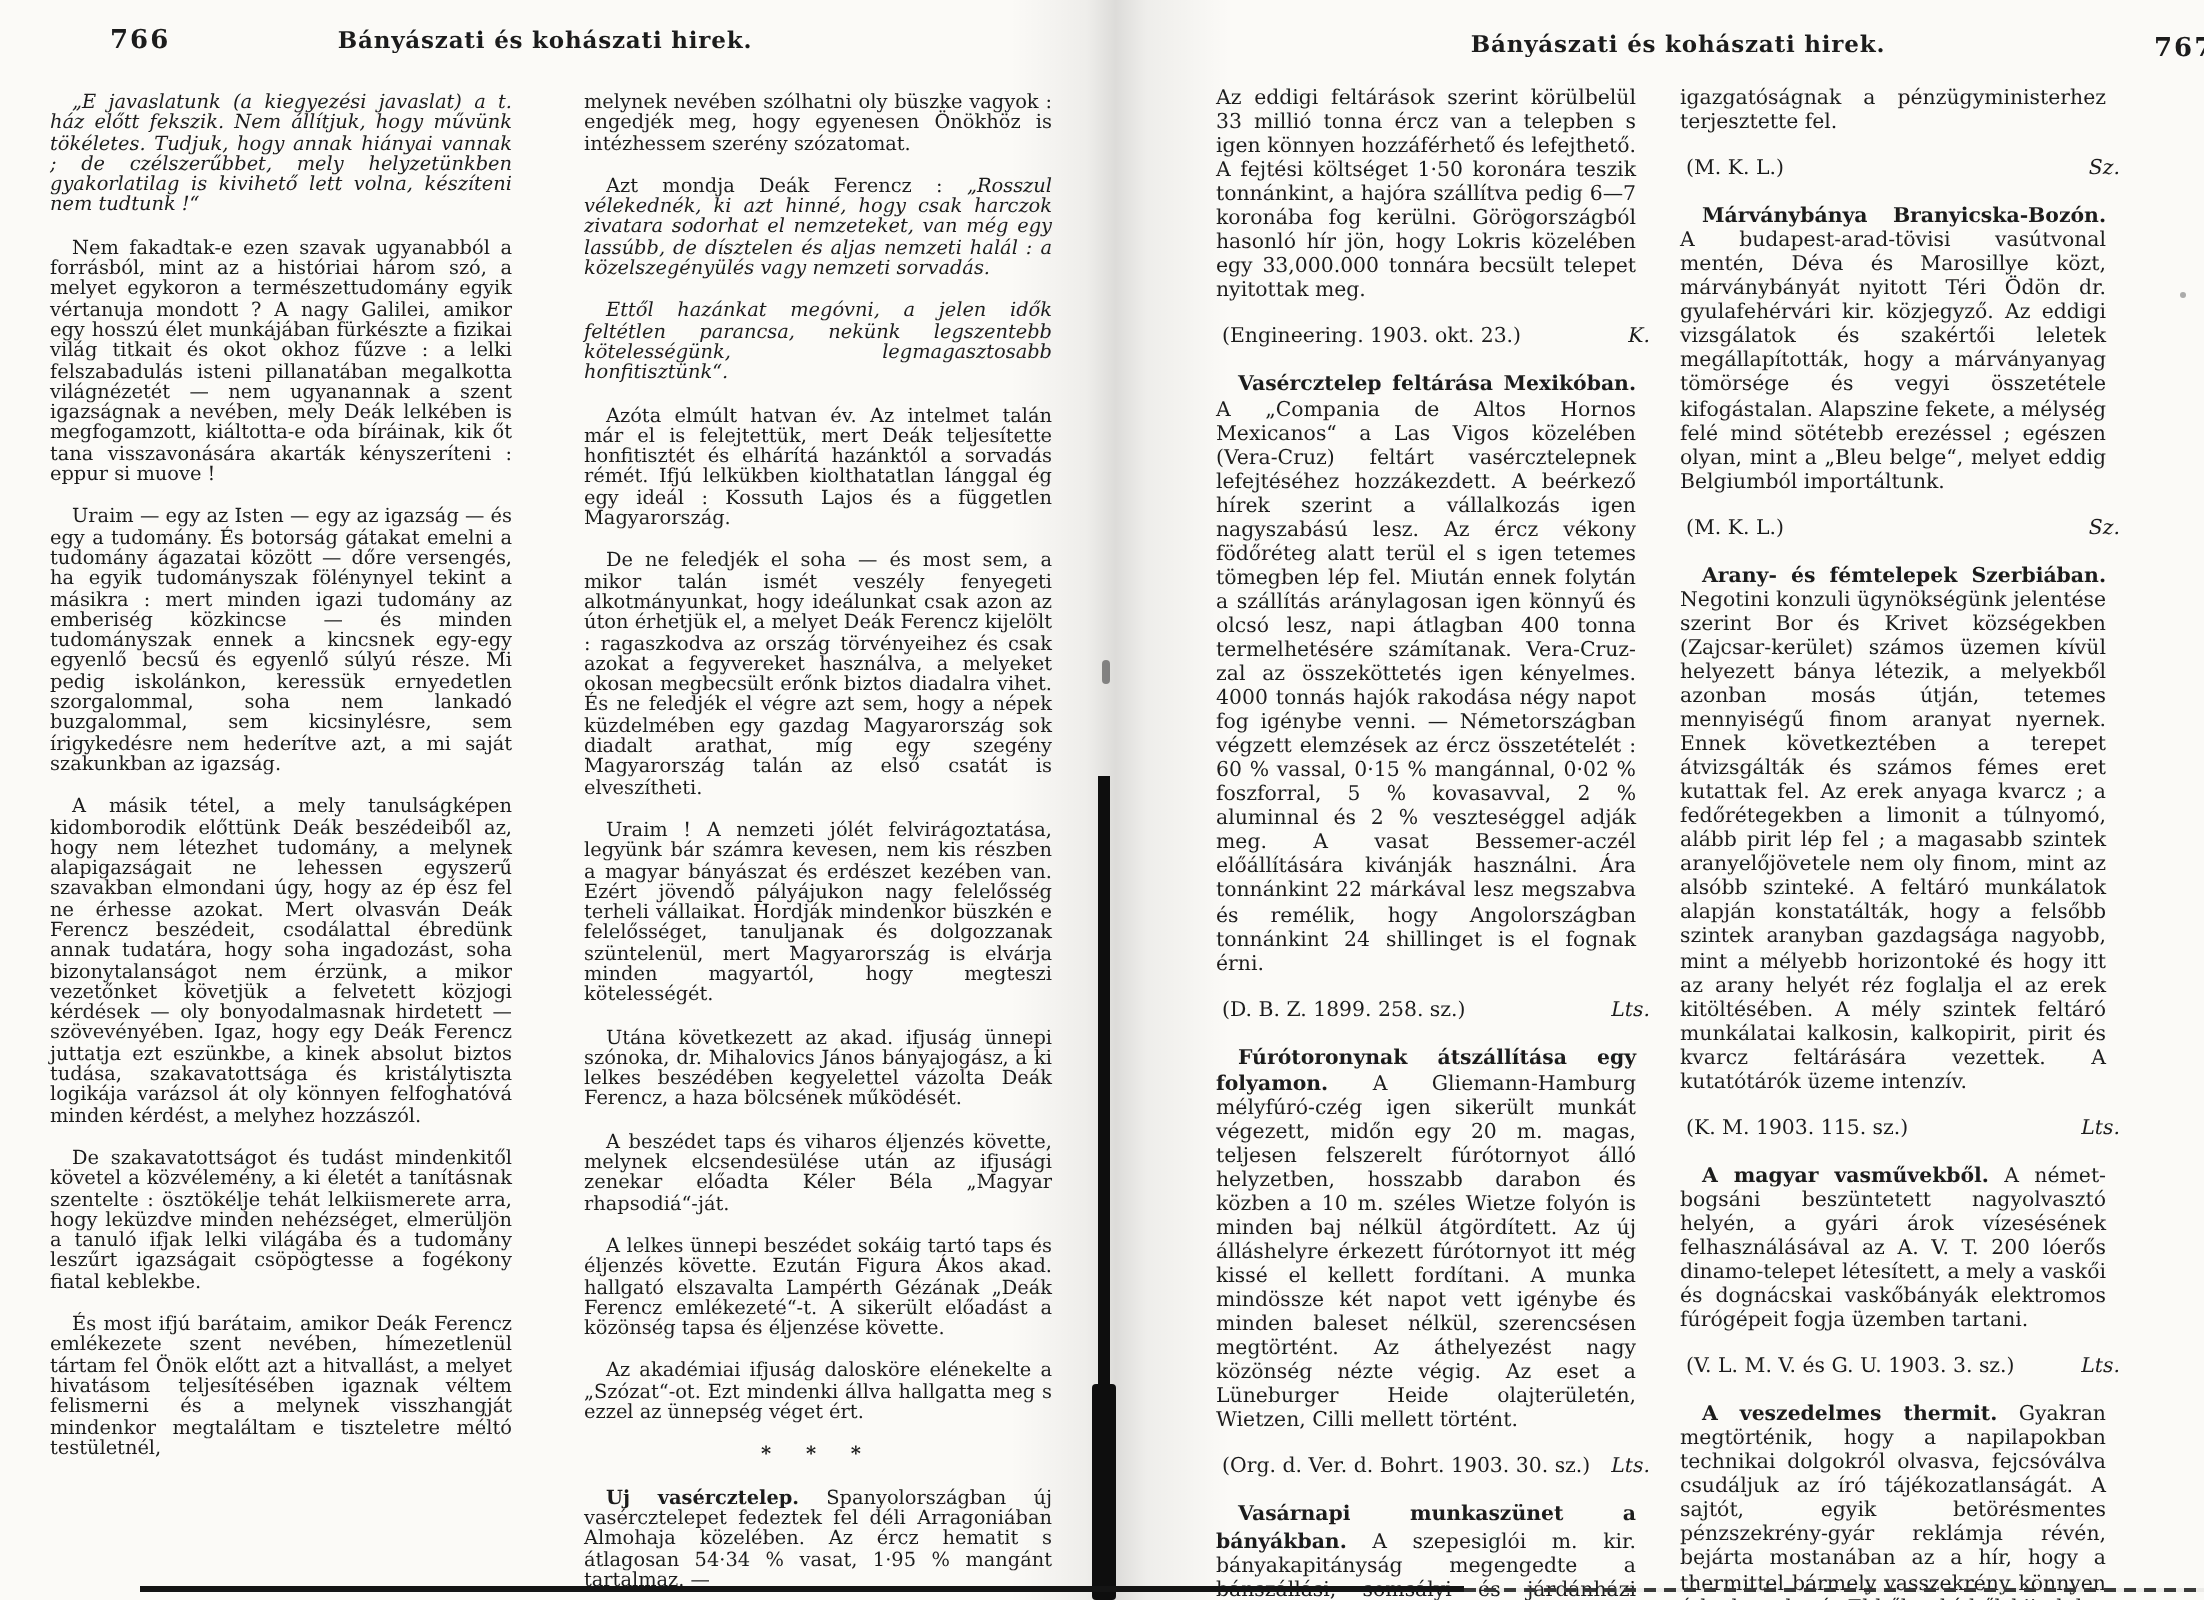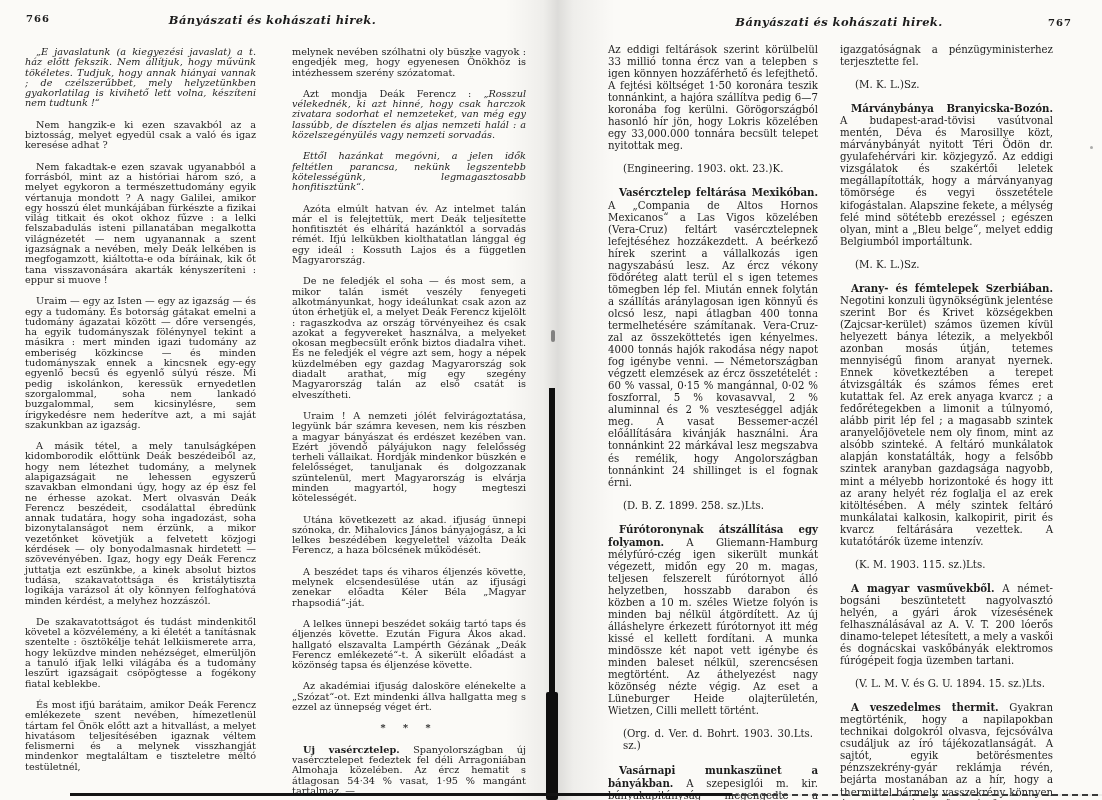--- a/index.html
+++ b/index.html
@@ -6,37 +6,37 @@
   body{
     width:1102px;height:800px;position:relative;overflow:hidden;
     background:#fbfaf7;
     font-family:"DejaVu Serif","Liberation Serif",serif;
     color:#1c1c1c;
   }
   .gutter-shadow{
     position:absolute;left:505px;top:0;width:110px;height:800px;
     background:linear-gradient(90deg,rgba(0,0,0,0) 0%,rgba(0,0,0,.05) 35%,rgba(0,0,0,.12) 48%,rgba(0,0,0,.05) 62%,rgba(0,0,0,0) 100%);
   }
-  .hdr{position:absolute;font-weight:bold;font-style:italic;font-size:11.5px;letter-spacing:.4px;white-space:nowrap;}
-  .pgnum{position:absolute;font-size:10px;font-weight:bold;font-style:normal;letter-spacing:1px;}
+  .hdr{position:absolute;font-weight:bold;font-size:11.5px;letter-spacing:.4px;white-space:nowrap;}
+  .pgnum{position:absolute;font-size:13px;font-weight:bold;font-style:normal;letter-spacing:1px;margin-left:29px;}
   .hdr-l{left:0;top:13px;width:545px;text-align:center;}
   .hdr-r{left:598px;top:15px;width:482px;text-align:center;}
   .col{position:absolute;text-align:justify;}
   .c1l,.c2l{font-size:9.7px;line-height:10.3px;}
   .c1l{left:14px;top:36px;width:253px;}
   .c2l{left:281px;top:36px;width:256px;}
   .c1r,.c2r{font-size:10.2px;line-height:12.05px;}
   .c1r{left:597px;top:33px;width:232px;}
   .c2r{left:829px;top:33px;width:235px;}
   .para{margin:11px;text-indent:11px;}
   .ni{text-indent:0;}
   .it{font-style:italic;}
   .lead{font-weight:bold;}
-  .cite{margin:3px 12px;display:flex;text-indent:0;padding-left:14px;}
-  .cite .sig{padding-right:4px;}
+  .cite{margin:3px 0;display:flex;justify-content:space-between;text-indent:0;padding-left:14px;}
+  .cite .sig{font-style:italic;padding-right:4px;}
   .sep{text-align:center;text-indent:0;margin:3px 0;letter-spacing:7px;font-weight:bold;}
   .small{font-size:8.8px;line-height:10px;margin-top:6px;font-style:italic;}
   .bind-line{position:absolute;left:549px;top:388px;width:6px;height:412px;background:#0e0e0e;}
   .bind-line2{position:absolute;left:546px;top:692px;width:12px;height:108px;background:#0e0e0e;border-radius:2px;}
   .bind-speck{position:absolute;left:551px;top:330px;width:4px;height:12px;background:#333;opacity:.55;border-radius:2px;}
   .edge-line{position:absolute;left:70px;top:793px;width:662px;height:3px;background:#141414;}
   .edge-line2{position:absolute;left:732px;top:794px;width:370px;height:2px;
     background:repeating-linear-gradient(90deg,#3a3a3a 0 6px,rgba(0,0,0,.06) 6px 10px);}
   .speck{position:absolute;width:3px;height:3px;background:#777;border-radius:50%;opacity:.6;}
 </style>
@@ -44,21 +44,20 @@
 <body>
 
 <div class="gutter-shadow"></div>
 
 <section>
   <span class="pgnum" style="left:26px;top:13px;">766</span>
   <div class="hdr hdr-l">Bányászati és kohászati hirek.</div>
 
   <div class="col c1l">
     <p class="para it">„E javaslatunk (a kiegyezési javaslat) a t. ház előtt fekszik. Nem állítjuk, hogy művünk tökéletes. Tudjuk, hogy annak hiányai vannak ; de czélszerűbbet, mely helyzetünkben gyakorlatilag is kivihető lett volna, készíteni nem tudtunk !“</p>
-    <p class="para">Nem hangzik-e ki ezen szavakból az a biztosság, melyet egyedül csak a való és igaz keresése adhat ?</p>
     <p class="para">Nem fakadtak-e ezen szavak ugyanabból a forrásból, mint az a históriai három szó, a melyet egykoron a természettudomány egyik vértanuja mondott ? A nagy Galilei, amikor egy hosszú élet munkájában fürkészte a fizikai világ titkait és okot okhoz fűzve : a lelki felszabadulás isteni pillanatában megalkotta világnézetét — nem ugyanannak a szent igazságnak a nevében, mely Deák lelkében is megfogamzott, kiáltotta-e oda bíráinak, kik őt tana visszavonására akarták kényszeríteni : eppur si muove !</p>
     <p class="para">Uraim — egy az Isten — egy az igazság — és egy a tudomány. És botorság gátakat emelni a tudomány ágazatai között — dőre versengés, ha egyik tudományszak fölénynyel tekint a másikra : mert minden igazi tudomány az emberiség közkincse — és minden tudományszak ennek a kincsnek egy-egy egyenlő becsű és egyenlő súlyú része. Mi pedig iskolánkon, keressük ernyedetlen szorgalommal, soha nem lankadó buzgalommal, sem kicsinylésre, sem írigykedésre nem hederítve azt, a mi saját szakunkban az igazság.</p>
     <p class="para">A másik tétel, a mely tanulságképen kidomborodik előttünk Deák beszédeiből az, hogy nem létezhet tudomány, a melynek alapigazságait ne lehessen egyszerű szavakban elmondani úgy, hogy az ép ész fel ne érhesse azokat. Mert olvasván Deák Ferencz beszédeit, csodálattal ébredünk annak tudatára, hogy soha ingadozást, soha bizonytalanságot nem érzünk, a mikor vezetőnket követjük a felvetett közjogi kérdések — oly bonyodalmasnak hirdetett — szövevényében. Igaz, hogy egy Deák Ferencz juttatja ezt eszünkbe, a kinek absolut biztos tudása, szakavatottsága és kristálytiszta logikája varázsol át oly könnyen felfoghatóvá minden kérdést, a melyhez hozzászól.</p>
     <p class="para">De szakavatottságot és tudást mindenkitől követel a közvélemény, a ki életét a tanításnak szentelte : ösztökélje tehát lelkiismerete arra, hogy leküzdve minden nehézséget, elmerüljön a tanuló ifjak lelki világába és a tudomány leszűrt igazságait csöpögtesse a fogékony fiatal keblekbe.</p>
     <p class="para">És most ifjú barátaim, amikor Deák Ferencz emlékezete szent nevében, hímezetlenül tártam fel Önök előtt azt a hitvallást, a melyet hivatásom teljesítésében igaznak véltem felismerni és a melynek visszhangját mindenkor megtaláltam e tiszteletre méltó testületnél,</p>
   </div>
 
   <div class="col c2l">
     <p class="para ni">melynek nevében szólhatni oly büszke vagyok : engedjék meg, hogy egyenesen Önökhöz is intézhessem szerény szózatomat.</p>
     <p class="para"><span>Azt mondja Deák Ferencz : </span><i>„Rosszul vélekednék, ki azt hinné, hogy csak harczok zivatara sodorhat el nemzeteket, van még egy lassúbb, de dísztelen és aljas nemzeti halál : a közelszegényülés vagy nemzeti sorvadás.</i></p>
@@ -109,21 +108,21 @@
         <span class="ref">(M. K. L.)</span>
         <span class="sig">Sz.</span>
       </p>
     <p class="para"><b class="lead">Arany- és fémtelepek Szerbiában.</b><span> Negotini konzuli ügynökségünk jelentése szerint Bor és Krivet községekben (Zajcsar-kerület) számos üzemen kívül helyezett bánya létezik, a melyekből azonban mosás útján, tetemes mennyiségű finom aranyat nyernek. Ennek következtében a terepet átvizsgálták és számos fémes eret kutattak fel. Az erek anyaga kvarcz ; a fedőrétegekben a limonit a túlnyomó, alább pirit lép fel ; a magasabb szintek aranyelőjövetele nem oly finom, mint az alsóbb szinteké. A feltáró munkálatok alapján konstatálták, hogy a felsőbb szintek aranyban gazdagsága nagyobb, mint a mélyebb horizontoké és hogy itt az arany helyét réz foglalja el az erek kitöltésében. A mély szintek feltáró munkálatai kalkosin, kalkopirit, pirit és kvarcz feltárására vezettek. A kutatótárók üzeme intenzív.</span></p>
     <p class="cite">
         <span class="ref">(K. M. 1903. 115. sz.)</span>
         <span class="sig">Lts.</span>
       </p>
     <p class="para"><b class="lead">A magyar vasművekből.</b><span> A német-bogsáni beszüntetett nagyolvasztó helyén, a gyári árok vízesésének felhasználásával az A. V. T. 200 lóerős dinamo-telepet létesített, a mely a vaskői és dognácskai vaskőbányák elektromos fúrógépeit fogja üzemben tartani.</span></p>
     <p class="cite">
-        <span class="ref">(V. L. M. V. és G. U. 1894. 15. sz.)</span>
+        <span class="ref">(V. L. M. V. és G. U. 1903. 3. sz.)</span>
         <span class="sig">Lts.</span>
       </p>
     <p class="para"><b class="lead">A veszedelmes thermit.</b><span> Gyakran megtörténik, hogy a napilapokban technikai dolgokról olvasva, fejcsóválva csudáljuk az író tájékozatlanságát. A sajtót, egyik betörésmentes pénzszekrény-gyár reklámja révén, bejárta mostanában az a hír, hogy a thermittel bármely vasszekrény könnyen átlyukasztható. Ebből a hírből kiindulva egyik napilapunk a következő, élénk fantáziáról tanúskodó közleményt hozta :</span></p>
     <p class="para small"><b class="lead">+ A thermit.</b><span> Van egy vegyi gyártmány, egy sárgásszürke por. a minek thermit a neve. Kinézése után nem is sejtené az ember, hogy mily veszedelmes e piszkos szinű por. Ha a thermitből csak néhány grammnyit egy vasszekrény tetejére teszünk s azt égő magnézium-sodronynyal fölgyújtjuk, fölrobbantja, illetőleg kettéhasítja a legerősebb pénz-</span></p>
   </div>
 </section>
 
 <div class="bind-speck"></div>
 <div class="bind-line"></div>
 <div class="bind-line2"></div>

